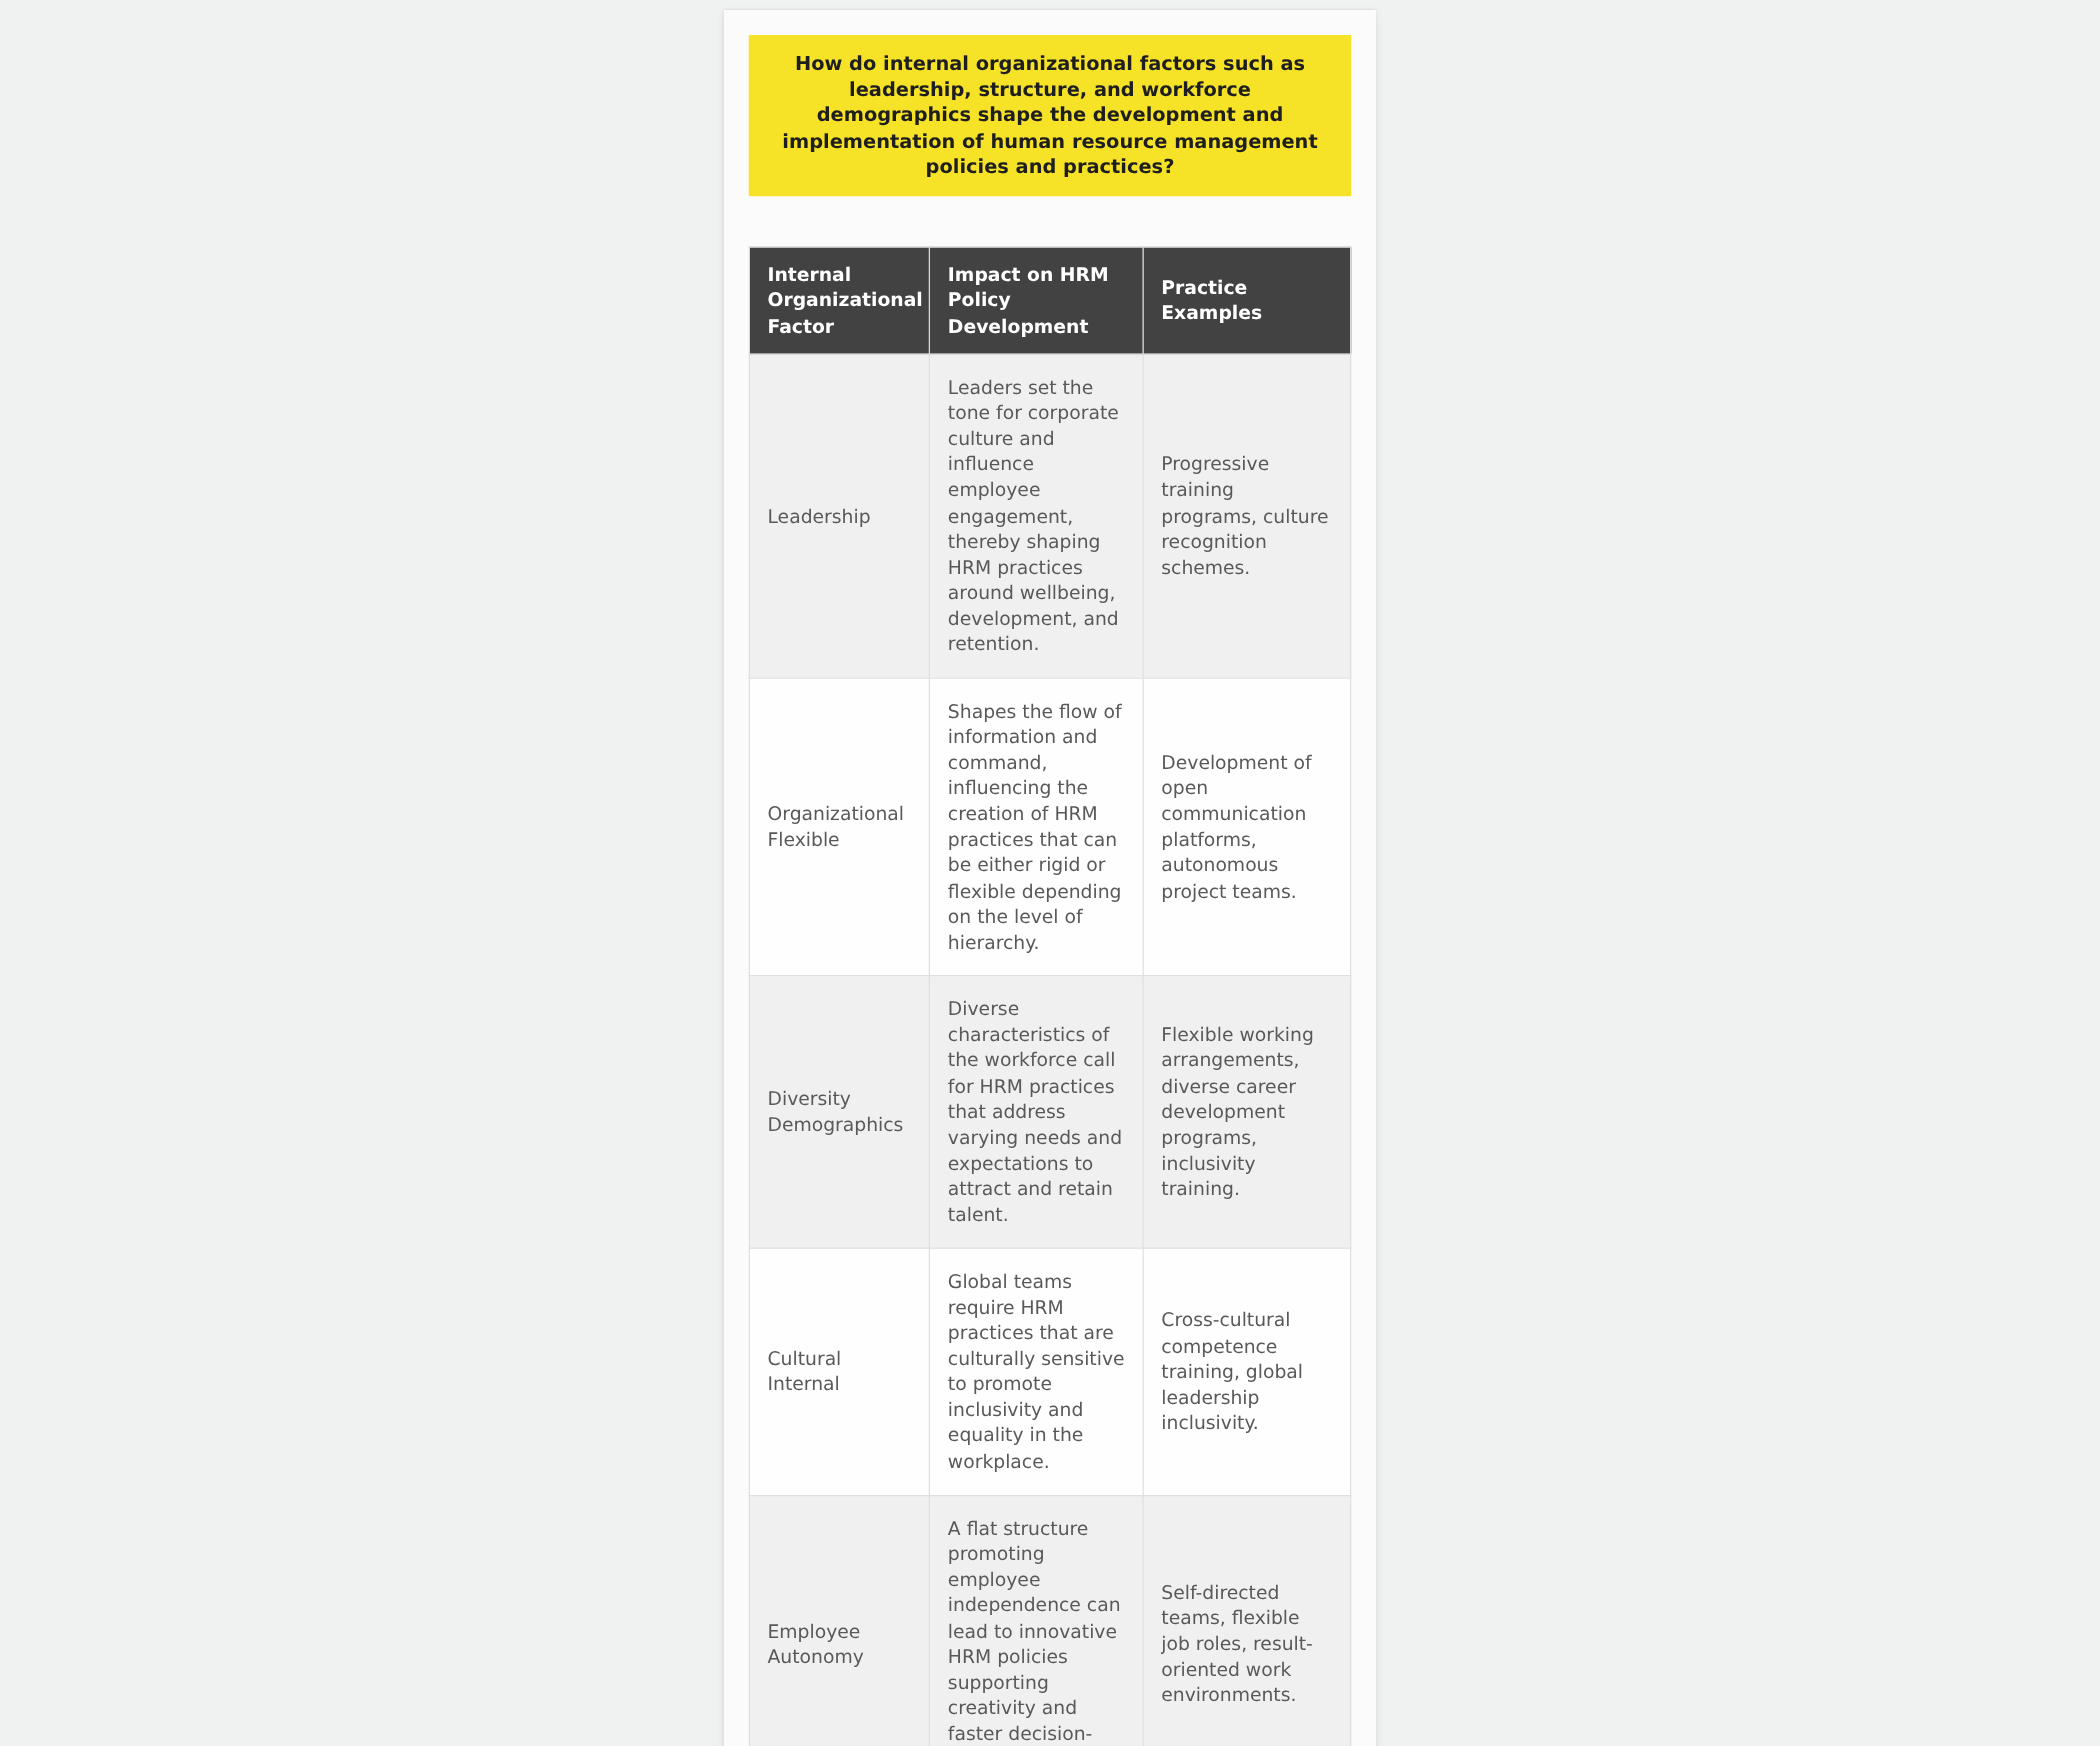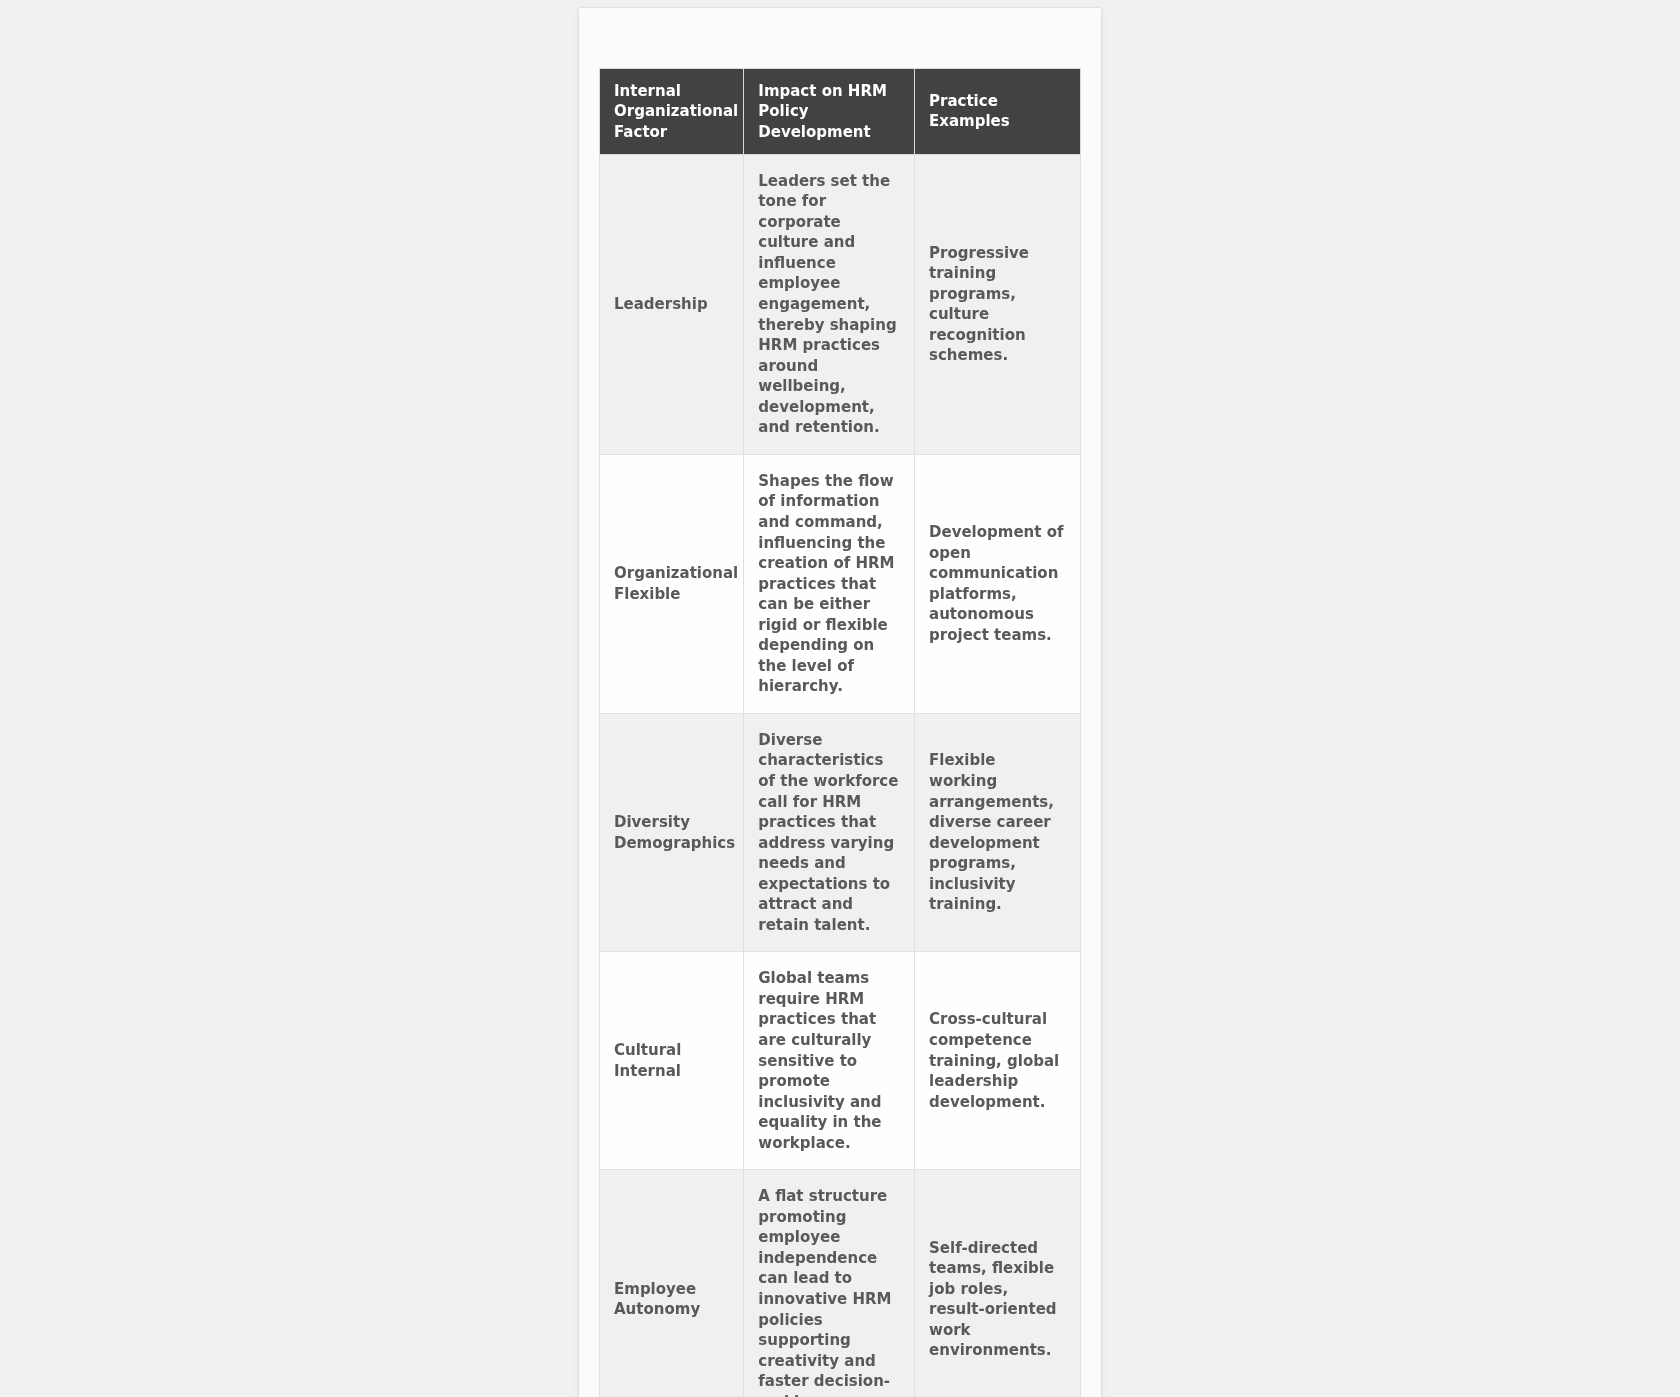--- a/index.html
+++ b/index.html
@@ -55,34 +55,36 @@
     border: 1px solid #d9d9d9;
   }
   table.hrm-table td {
     font-size: 15px;
     line-height: 1.37;
     color: #595959;
     vertical-align: middle;
     text-align: left;
     padding: 16px 14px;
     border: 1px solid #e0e0e0;
-    font-weight: bold;
   }
   table.hrm-table tbody tr:nth-child(odd) td { background: #f0f0f0; }
   table.hrm-table tbody tr:nth-child(even) td { background: #fefefe; }
   .col-factor   { width: 30%; }
   .col-impact   { width: 35.5%; }
   .col-examples { width: 34.5%; }
 </style>
 </head>
 <body>
 
 <div class="viewport">
   <div class="card">
 
+    <div class="question-box">
+      <span>How do internal organizational factors such as leadership, structure, and workforce demographics shape the development and implementation of human resource management policies and practices?</span>
+    </div>
 
     <div class="table-wrap">
       <table class="hrm-table">
         <colgroup>
           <col class="col-factor">
           <col class="col-impact">
           <col class="col-examples">
         </colgroup>
         <thead>
           <tr>
@@ -103,21 +105,21 @@
             <td>Development of open communication platforms, autonomous project teams.</td>
           </tr>
           <tr>
             <td>Diversity Demographics</td>
             <td>Diverse characteristics of the workforce call for HRM practices that address varying needs and expectations to attract and retain talent.</td>
             <td>Flexible working arrangements, diverse career development programs, inclusivity training.</td>
           </tr>
           <tr>
             <td>Cultural Internal</td>
             <td>Global teams require HRM practices that are culturally sensitive to promote inclusivity and equality in the workplace.</td>
-            <td>Cross-cultural competence training, global leadership development.</td>
+            <td>Cross-cultural competence training, global leadership inclusivity.</td>
           </tr>
           <tr>
             <td>Employee Autonomy</td>
             <td>A flat structure promoting employee independence can lead to innovative HRM policies supporting creativity and faster decision-making.</td>
             <td>Self-directed teams, flexible job roles, result-oriented work environments.</td>
           </tr>
         </tbody>
       </table>
     </div>
 

